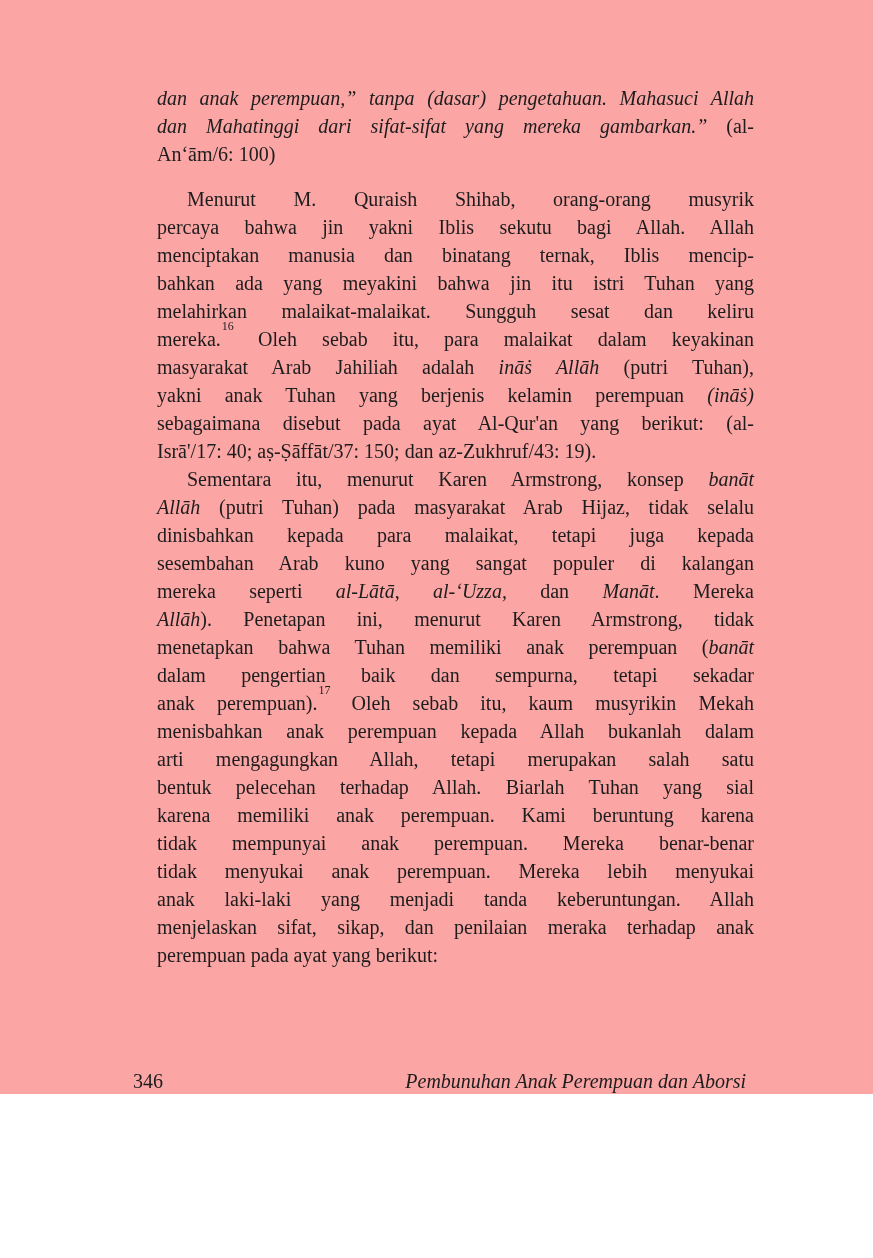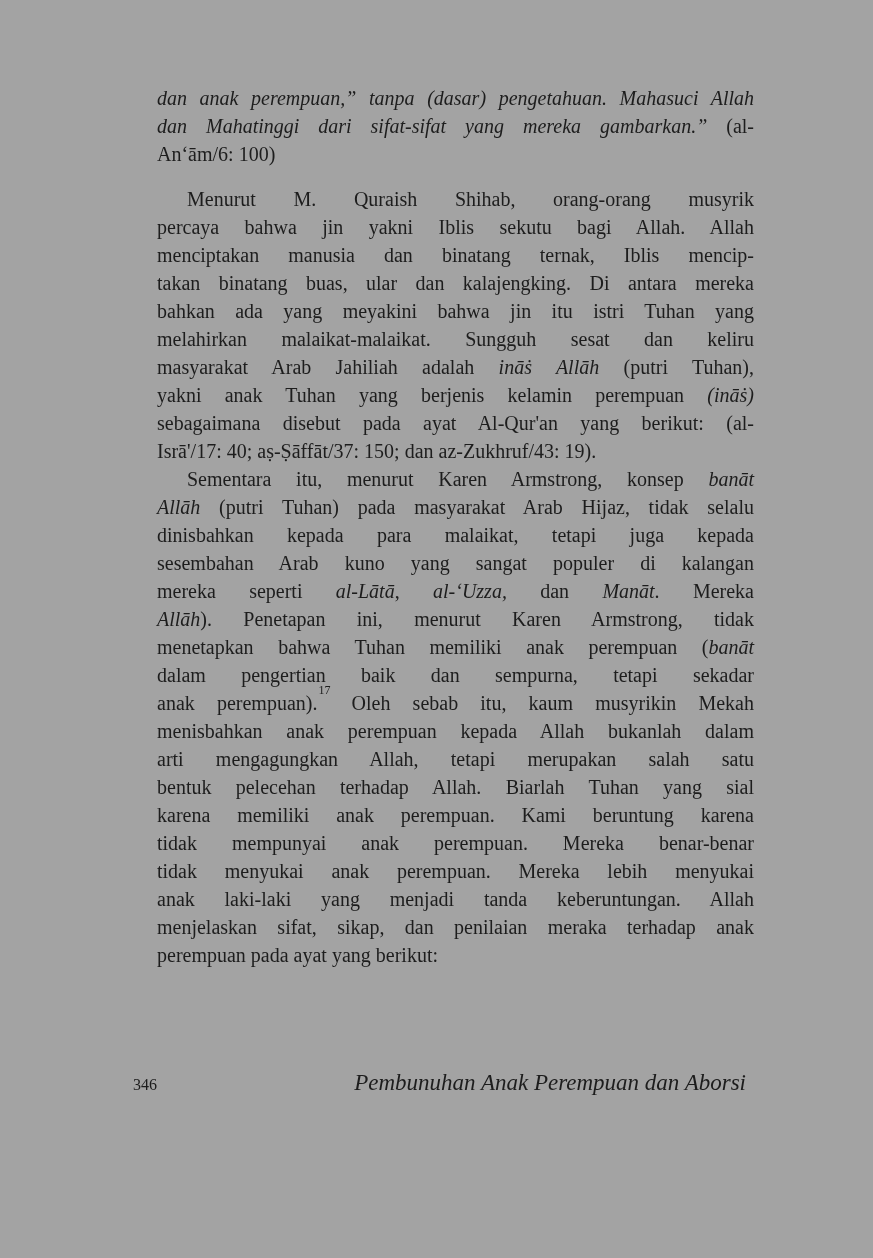--- a/index.html
+++ b/index.html
@@ -1,21 +1,21 @@
 <!DOCTYPE html>
 <html><head>
 <meta charset="utf-8">
 <style>
   html, body { margin: 0; padding: 0; }
   body { background: #ffffff; }
   .page {
     position: relative;
     width: 873px;
-    height: 1258px;
-    background: #a3a3a3;
+    height: 1094px;
+    background: #fca5a5;
     color: #1d1d1d;
     font-family: "Liberation Serif", "DejaVu Serif", serif;
     overflow: hidden;
   }
   .text-block {
     position: absolute;
     left: 157px;
     top: 84px;
     width: 597px;
     font-size: 20px;
@@ -41,41 +41,41 @@
   }
   .footer {
     position: absolute;
     left: 133px;
     right: 127px;
     top: 1070px;
     display: flex;
     justify-content: space-between;
     align-items: baseline;
   }
-  .footer .page-num { font-size: 16px; }
-  .footer .running-title { font-style: italic; font-size: 23px; }
+  .footer .page-num { font-size: 20px; }
+  .footer .running-title { font-style: italic; font-size: 20px; }
 </style>
 </head>
 <body>
 
 <div class="page">
 
   <main class="text-block" id="text-block">
       <div class="para quote">
         <div class="line"><span class="seg-i">dan anak perempuan,” tanpa (dasar) pengetahuan. Mahasuci Allah</span></div>
         <div class="line"><span class="seg-i">dan Mahatinggi dari sifat-sifat yang mereka gambarkan.”</span><span class="seg-r"> (al-</span></div>
         <div class="line last"><span class="seg-r">An‘ām/6: 100)</span></div>
       </div>
       <div class="para">
         <div class="line indent"><span class="seg-r">Menurut M. Quraish Shihab, orang-orang musyrik</span></div>
         <div class="line"><span class="seg-r">percaya bahwa jin yakni Iblis sekutu bagi Allah. Allah</span></div>
         <div class="line"><span class="seg-r">menciptakan manusia dan binatang ternak, Iblis mencip-</span></div>
-        <div class="line"><span class="seg-r">takan binatang buas, ular dan kalajengking. Di antara mereka</span></div>
         <div class="line"><span class="seg-r">bahkan ada yang meyakini bahwa jin itu istri Tuhan yang</span></div>
         <div class="line"><span class="seg-r">melahirkan malaikat-malaikat. Sungguh sesat dan keliru</span></div>
+        <div class="line"><span class="seg-r">mereka.</span><sup class="fn">16</sup><span class="seg-r"> Oleh sebab itu, para malaikat dalam keyakinan</span></div>
         <div class="line"><span class="seg-r">masyarakat Arab Jahiliah adalah </span><span class="seg-i">ināṡ Allāh</span><span class="seg-r"> (putri Tuhan),</span></div>
         <div class="line"><span class="seg-r">yakni anak Tuhan yang berjenis kelamin perempuan </span><span class="seg-i">(ināṡ)</span></div>
         <div class="line"><span class="seg-r">sebagaimana disebut pada ayat Al-Qur'an yang berikut: (al-</span></div>
         <div class="line last"><span class="seg-r">Isrā'/17: 40; aṣ-Ṣāffāt/37: 150; dan az-Zukhruf/43: 19).</span></div>
       </div>
       <div class="para">
         <div class="line indent"><span class="seg-r">Sementara itu, menurut Karen Armstrong, konsep </span><span class="seg-i">banāt</span></div>
         <div class="line"><span class="seg-i">Allāh</span><span class="seg-r"> (putri Tuhan) pada masyarakat Arab Hijaz, tidak selalu</span></div>
         <div class="line"><span class="seg-r">dinisbahkan kepada para malaikat, tetapi juga kepada</span></div>
         <div class="line"><span class="seg-r">sesembahan Arab kuno yang sangat populer di kalangan</span></div>

